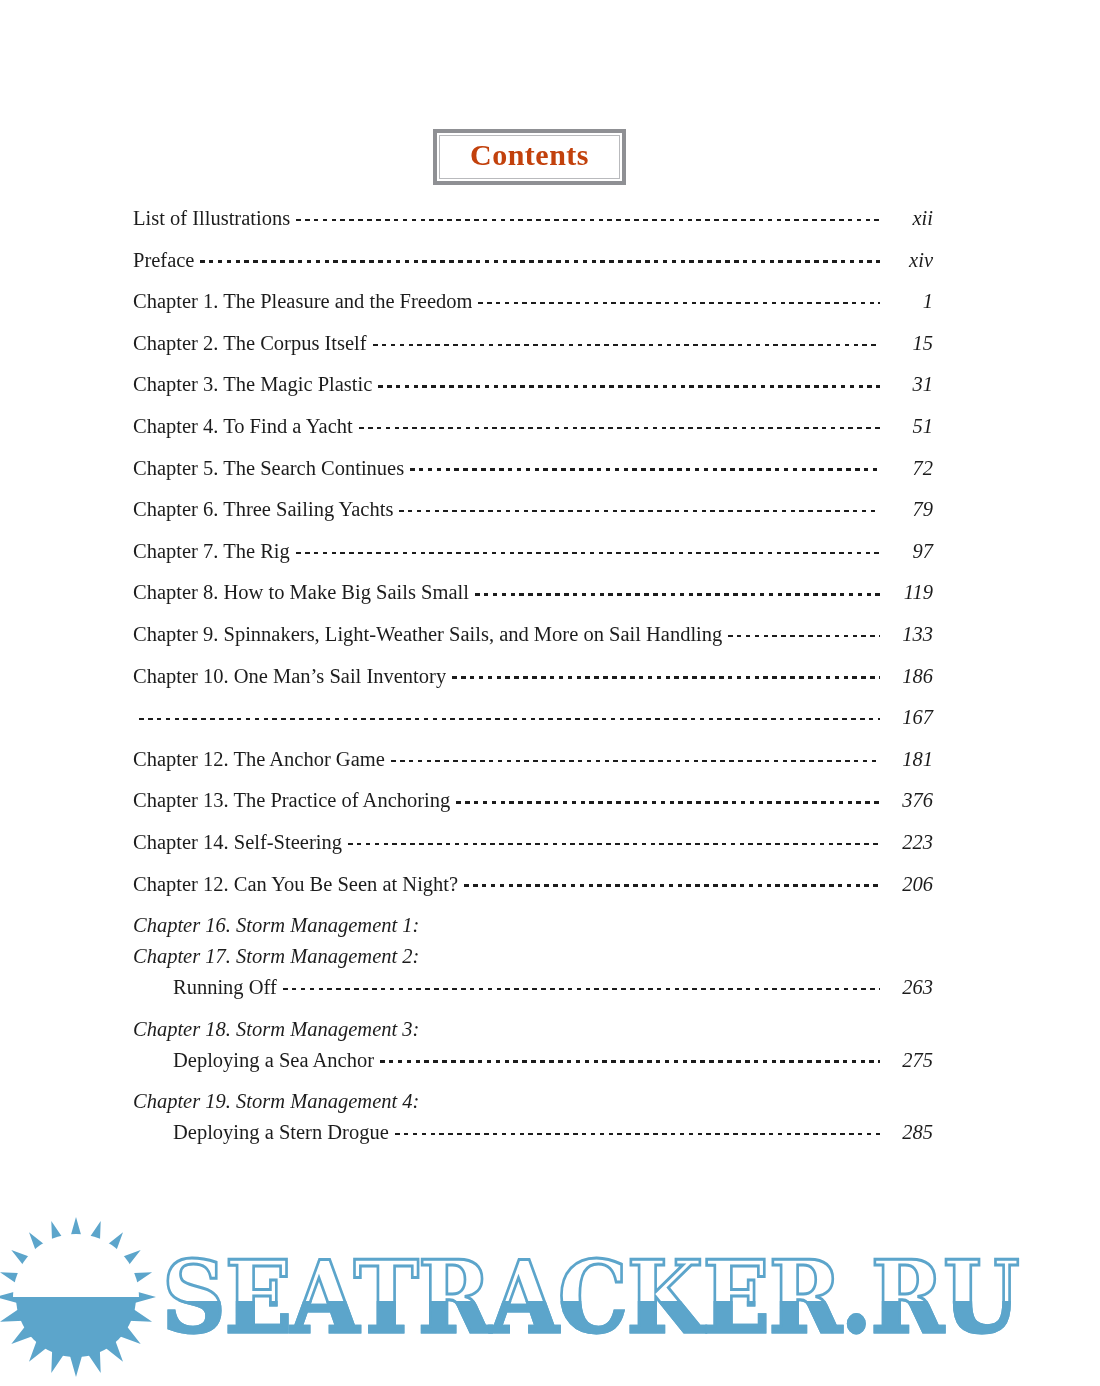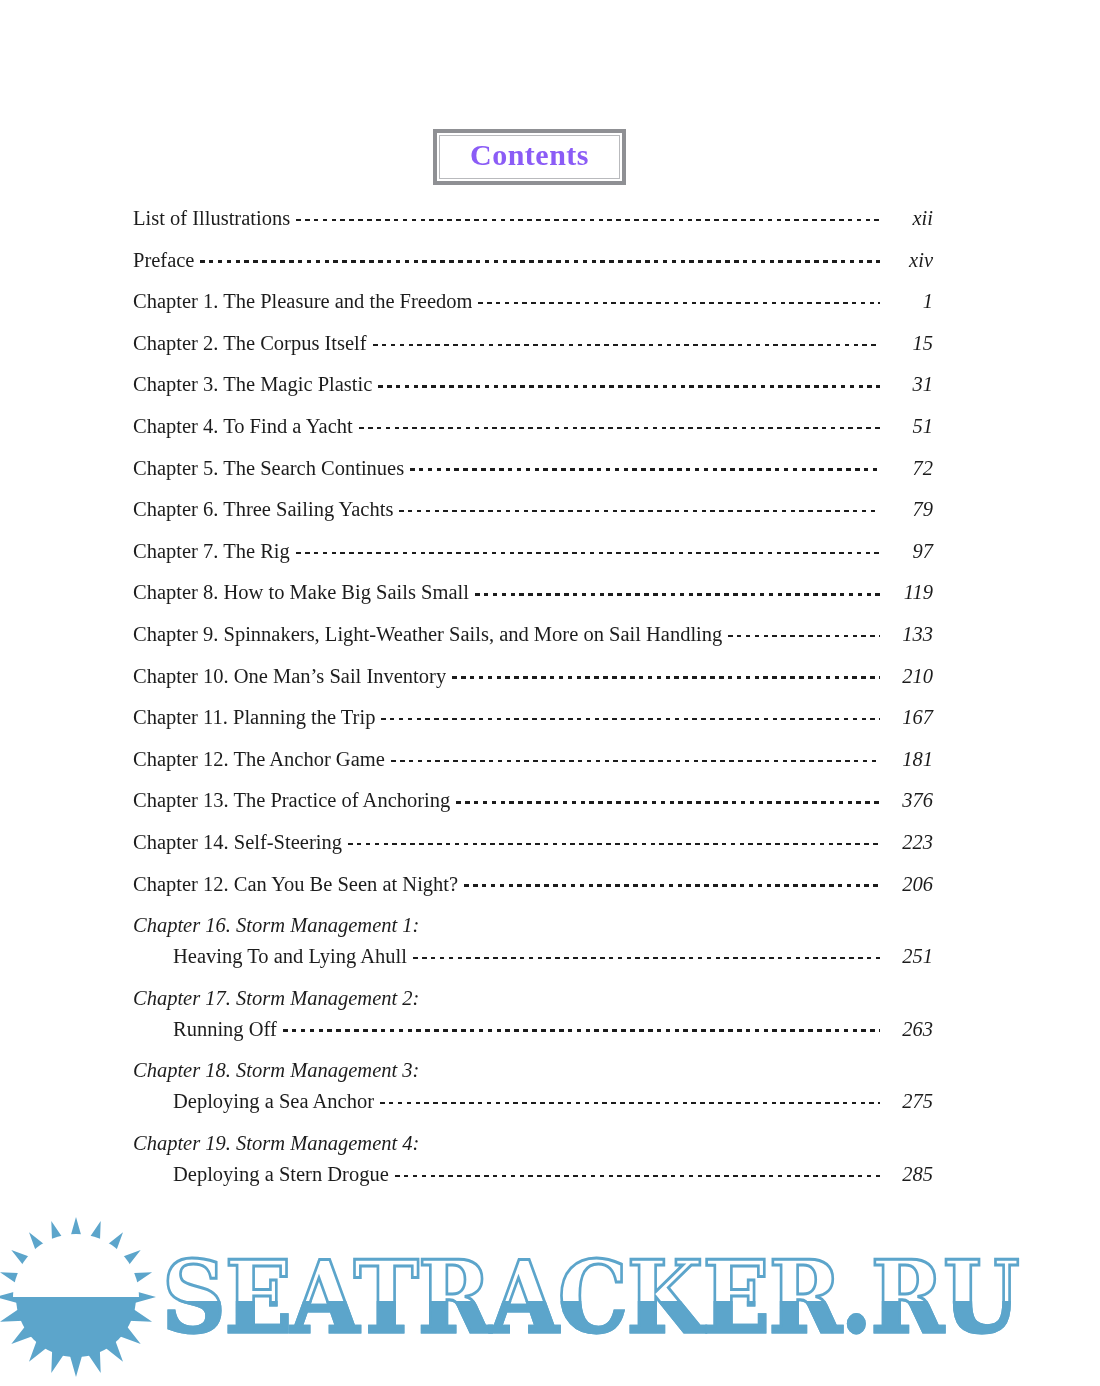--- a/index.html
+++ b/index.html
@@ -23,21 +23,21 @@
     padding: 2px;
   }
   .title-box-inner {
     border: 1px solid #b9babd;
     padding: 2px 30px 6px 30px;
   }
   .title-text {
     font-size: 30px;
     font-weight: bold;
     letter-spacing: 0.5px;
-    color: #8b5cf6;
+    color: #c2410c;
   }
 
   
   .toc {
     margin: 20px 0 0 133px;
     width: 800px;
     font-size: 20.5px;
   }
   .row {
     display: flex;
@@ -170,25 +170,24 @@
 
     <div class="row">
       <span class="lbl">Chapter 9. Spinnakers, Light-Weather Sails, and More on Sail Handling</span>
       <span class="leader"></span>
       <span class="num">133</span>
     </div>
 
     <div class="row">
       <span class="lbl">Chapter 10. One Man’s Sail Inventory</span>
       <span class="leader"></span>
-      <span class="num">210</span>
-    </div>
-
-    <div class="row">
-      <span class="lbl">Chapter 11. Planning the Trip</span>
+      <span class="num">186</span>
+    </div>
+
+    <div class="row">
       <span class="leader"></span>
       <span class="num">167</span>
     </div>
 
     <div class="row">
       <span class="lbl">Chapter 12. The Anchor Game</span>
       <span class="leader"></span>
       <span class="num">181</span>
     </div>
 
@@ -206,25 +205,20 @@
 
     <div class="row">
       <span class="lbl">Chapter 12. Can You Be Seen at Night?</span>
       <span class="leader"></span>
       <span class="num">206</span>
     </div>
 
     <div class="group">
       <div class="row head">
         <span class="lbl">Chapter 16. Storm Management 1:</span>
-      </div>
-      <div class="row sub">
-        <span class="lbl">Heaving To and Lying Ahull</span>
-        <span class="leader"></span>
-        <span class="num">251</span>
       </div>
     </div>
 
     <div class="group">
       <div class="row head">
         <span class="lbl">Chapter 17. Storm Management 2:</span>
       </div>
       <div class="row sub">
         <span class="lbl">Running Off</span>
         <span class="leader"></span>

